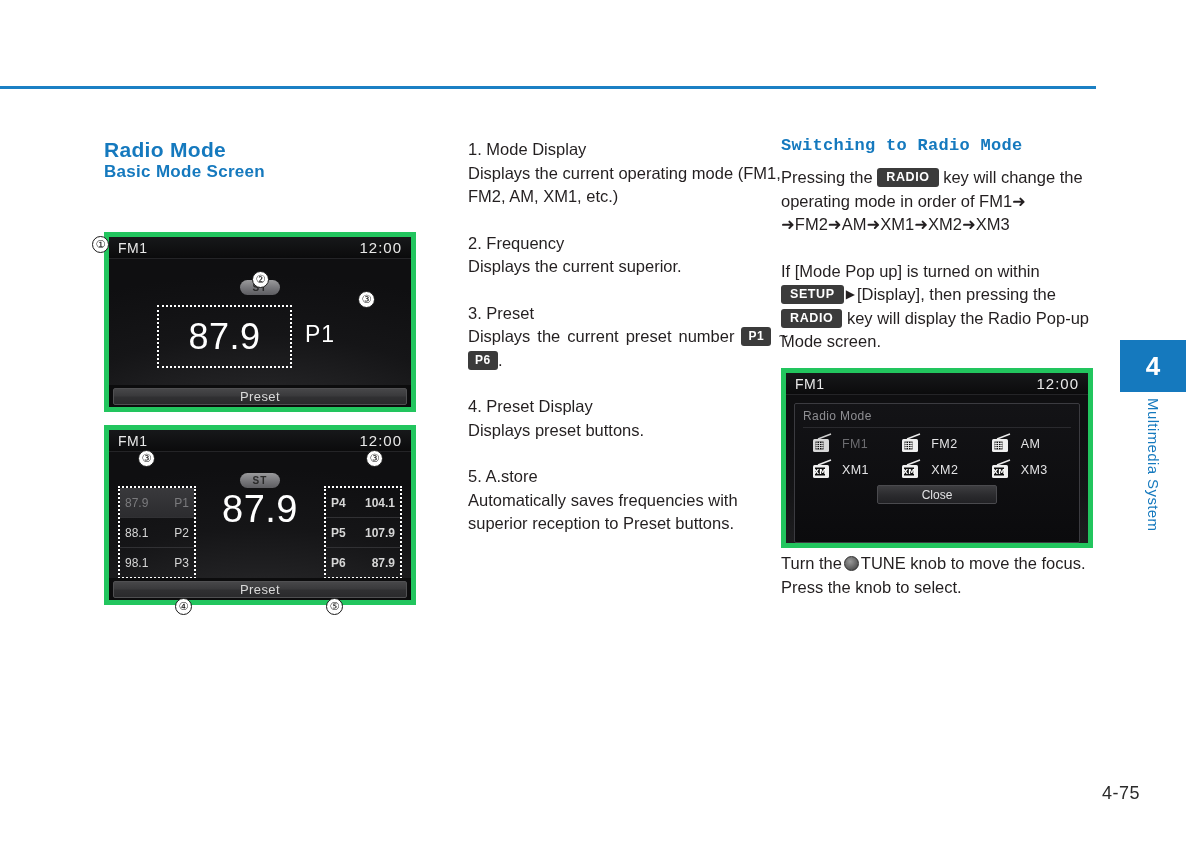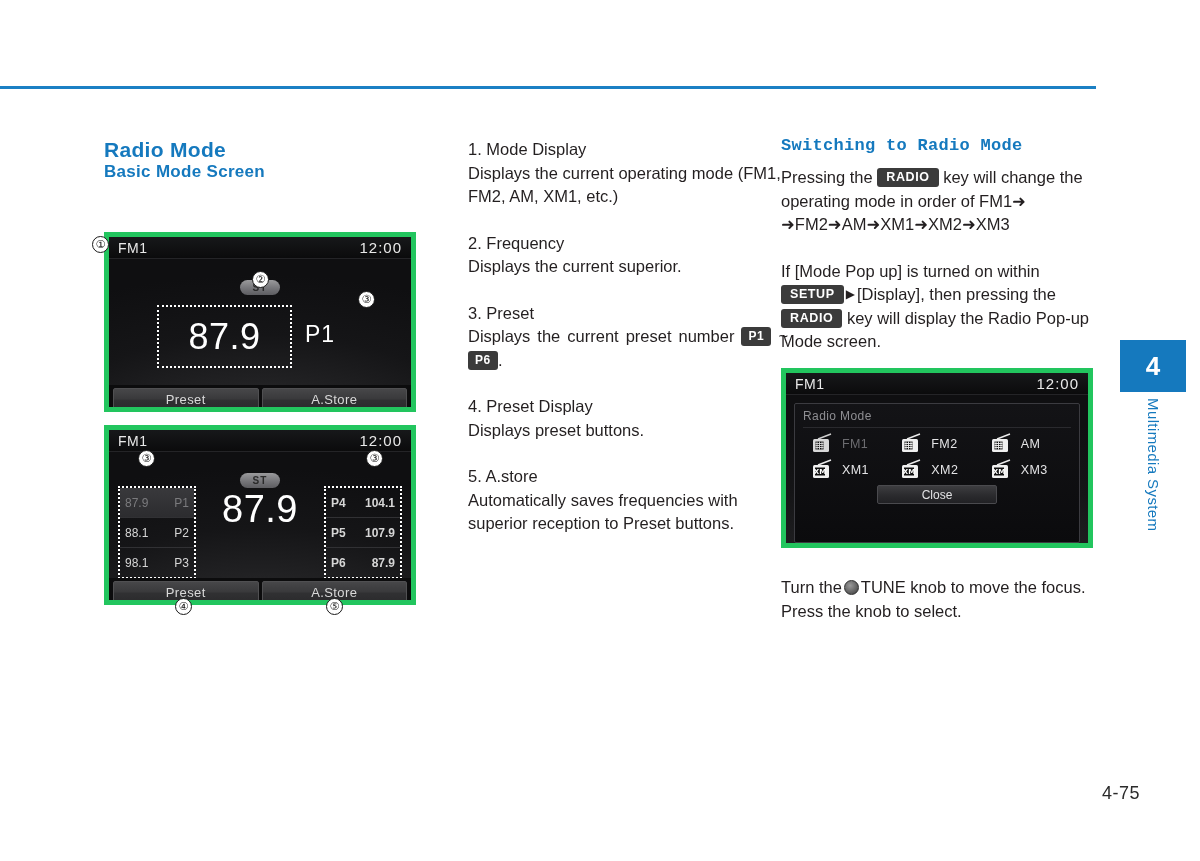--- a/index.html
+++ b/index.html
@@ -123,20 +123,21 @@
     background:
       radial-gradient(120% 110% at 50% 120%, #3a3a3c 0%, #212123 38%, #151517 65%, #0f0f11 100%);
   }
   .btnbar{
     position:absolute; left:0; right:0; bottom:0;
     height:30px;
     display:flex;
     background:#0c0c0d;
     padding:3px 4px 4px;
     gap:3px;
+    flex-direction:column;
   }
   .btnbar .sbtn{
     flex:1;
     background:linear-gradient(#474749,#3a3a3c 45%,#303032 55%,#2a2a2c);
     border:1px solid #505052;
     border-radius:2px;
     color:#d9d9d9;
     font-size:13px;
     display:flex;align-items:center;justify-content:center;
     letter-spacing:0.4px;
@@ -479,15 +480,15 @@
           </span>
           <span class="label">XM3</span>
         </div>
 
       </div>
       <div class="close-btn">Close</div>
     </div>
   </div>
 </div>
 
-<div style="position:absolute; left:781px; top:576px; width:315px;">
+<div style="position:absolute; left:781px; top:552px; width:315px;">
   <p class="body"><span>Turn the</span><span class="knob"></span><span>TUNE knob to move the focus. Press the knob to select.</span></p>
 </div>
 
 </body></html>

